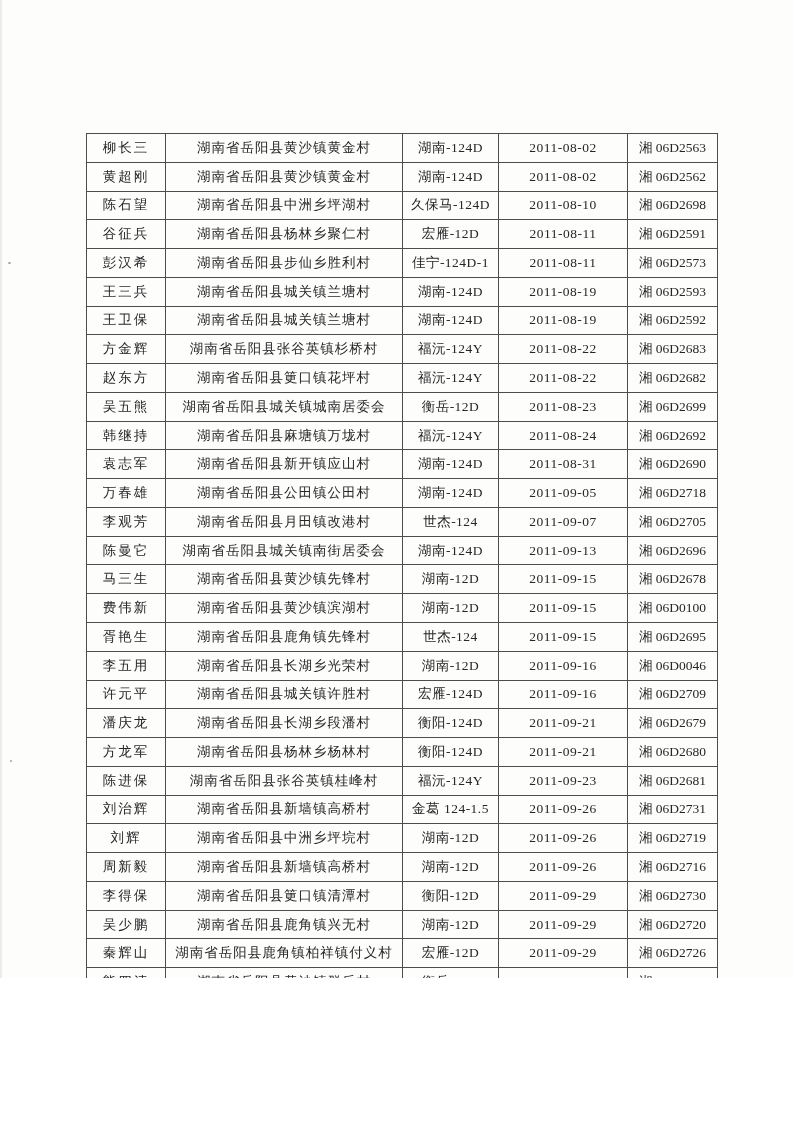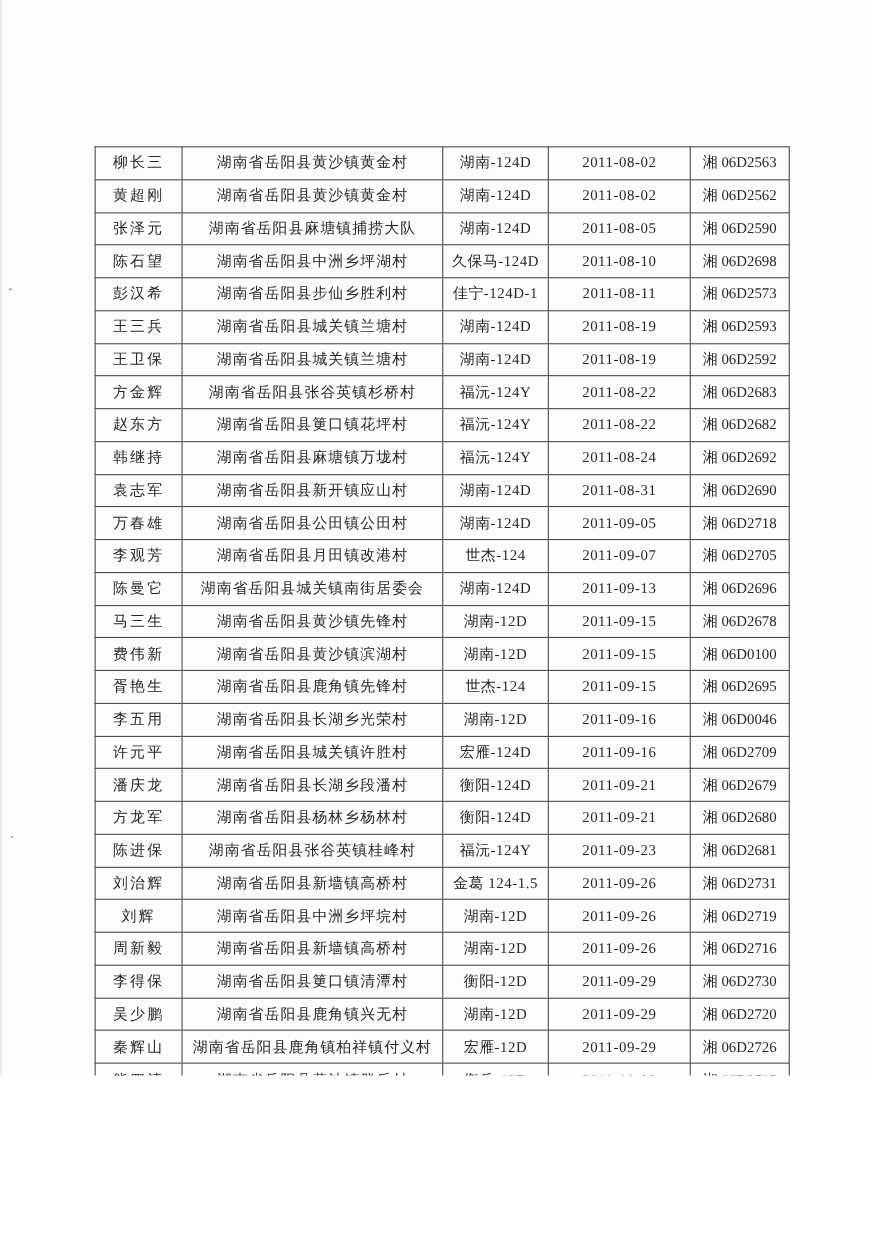--- a/index.html
+++ b/index.html
@@ -86,34 +86,34 @@
           <td class="col-4">湘 06D2563</td>
         </tr>
         <tr>
           <td class="col-0">黄超刚</td>
           <td class="col-1">湖南省岳阳县黄沙镇黄金村</td>
           <td class="col-2">湖南-124D</td>
           <td class="col-3">2011-08-02</td>
           <td class="col-4">湘 06D2562</td>
         </tr>
         <tr>
-          <td class="col-0">张泽元</td>
-          <td class="col-1">湖南省岳阳县麻塘镇捕捞大队</td>
-          <td class="col-2">湖南-124D</td>
-          <td class="col-3">2011-08-05</td>
-          <td class="col-4">湘 06D2590</td>
-        </tr>
-        <tr>
           <td class="col-0">陈石望</td>
           <td class="col-1">湖南省岳阳县中洲乡坪湖村</td>
           <td class="col-2">久保马-124D</td>
           <td class="col-3">2011-08-10</td>
           <td class="col-4">湘 06D2698</td>
         </tr>
         <tr>
+          <td class="col-0">谷征兵</td>
+          <td class="col-1">湖南省岳阳县杨林乡聚仁村</td>
+          <td class="col-2">宏雁-12D</td>
+          <td class="col-3">2011-08-11</td>
+          <td class="col-4">湘 06D2591</td>
+        </tr>
+        <tr>
           <td class="col-0">彭汉希</td>
           <td class="col-1">湖南省岳阳县步仙乡胜利村</td>
           <td class="col-2">佳宁-124D-1</td>
           <td class="col-3">2011-08-11</td>
           <td class="col-4">湘 06D2573</td>
         </tr>
         <tr>
           <td class="col-0">王三兵</td>
           <td class="col-1">湖南省岳阳县城关镇兰塘村</td>
           <td class="col-2">湖南-124D</td>
@@ -135,20 +135,27 @@
           <td class="col-4">湘 06D2683</td>
         </tr>
         <tr>
           <td class="col-0">赵东方</td>
           <td class="col-1">湖南省岳阳县筻口镇花坪村</td>
           <td class="col-2">福沅-124Y</td>
           <td class="col-3">2011-08-22</td>
           <td class="col-4">湘 06D2682</td>
         </tr>
         <tr>
+          <td class="col-0">吴五熊</td>
+          <td class="col-1">湖南省岳阳县城关镇城南居委会</td>
+          <td class="col-2">衡岳-12D</td>
+          <td class="col-3">2011-08-23</td>
+          <td class="col-4">湘 06D2699</td>
+        </tr>
+        <tr>
           <td class="col-0">韩继持</td>
           <td class="col-1">湖南省岳阳县麻塘镇万垅村</td>
           <td class="col-2">福沅-124Y</td>
           <td class="col-3">2011-08-24</td>
           <td class="col-4">湘 06D2692</td>
         </tr>
         <tr>
           <td class="col-0">袁志军</td>
           <td class="col-1">湖南省岳阳县新开镇应山村</td>
           <td class="col-2">湖南-124D</td>

